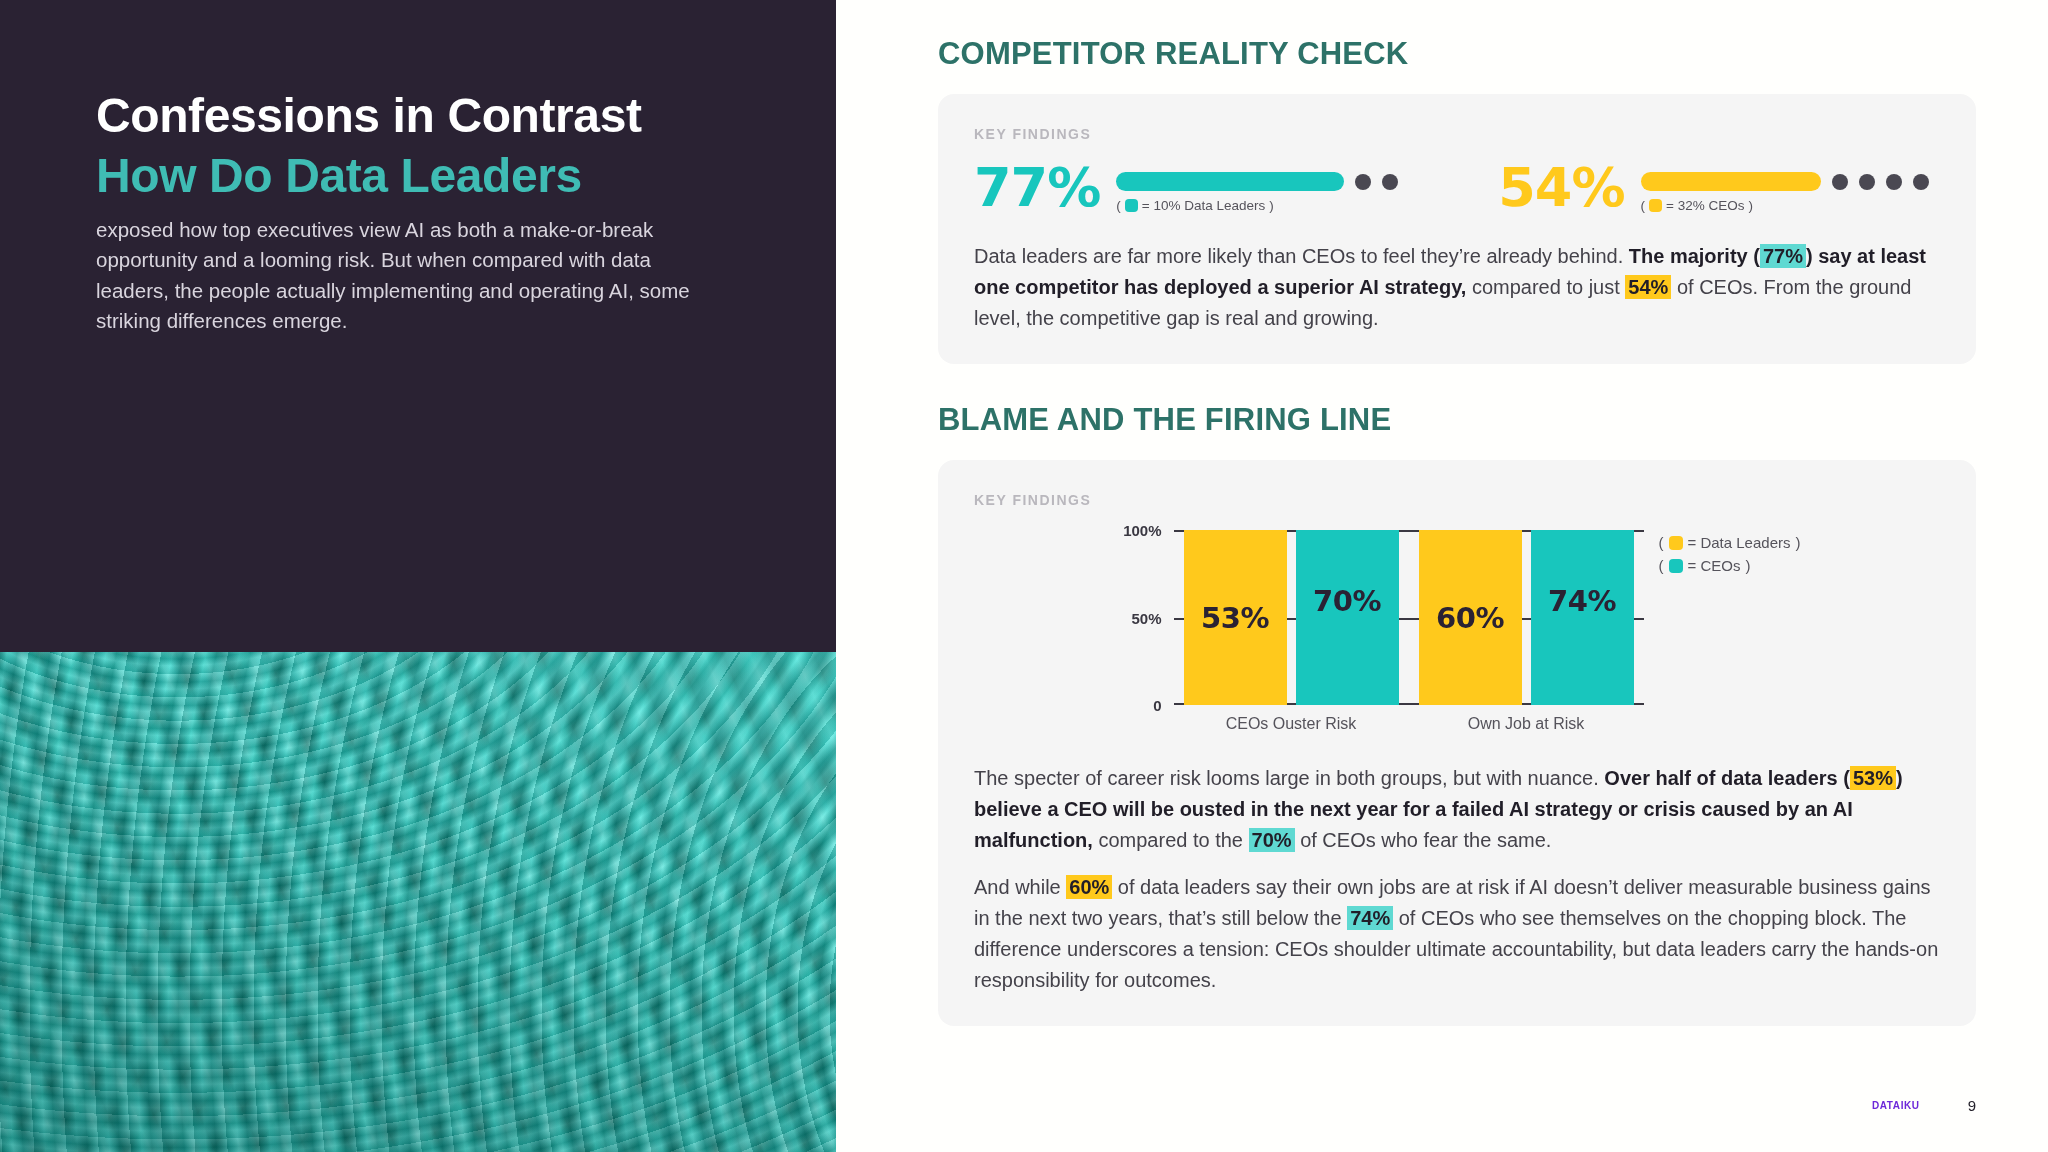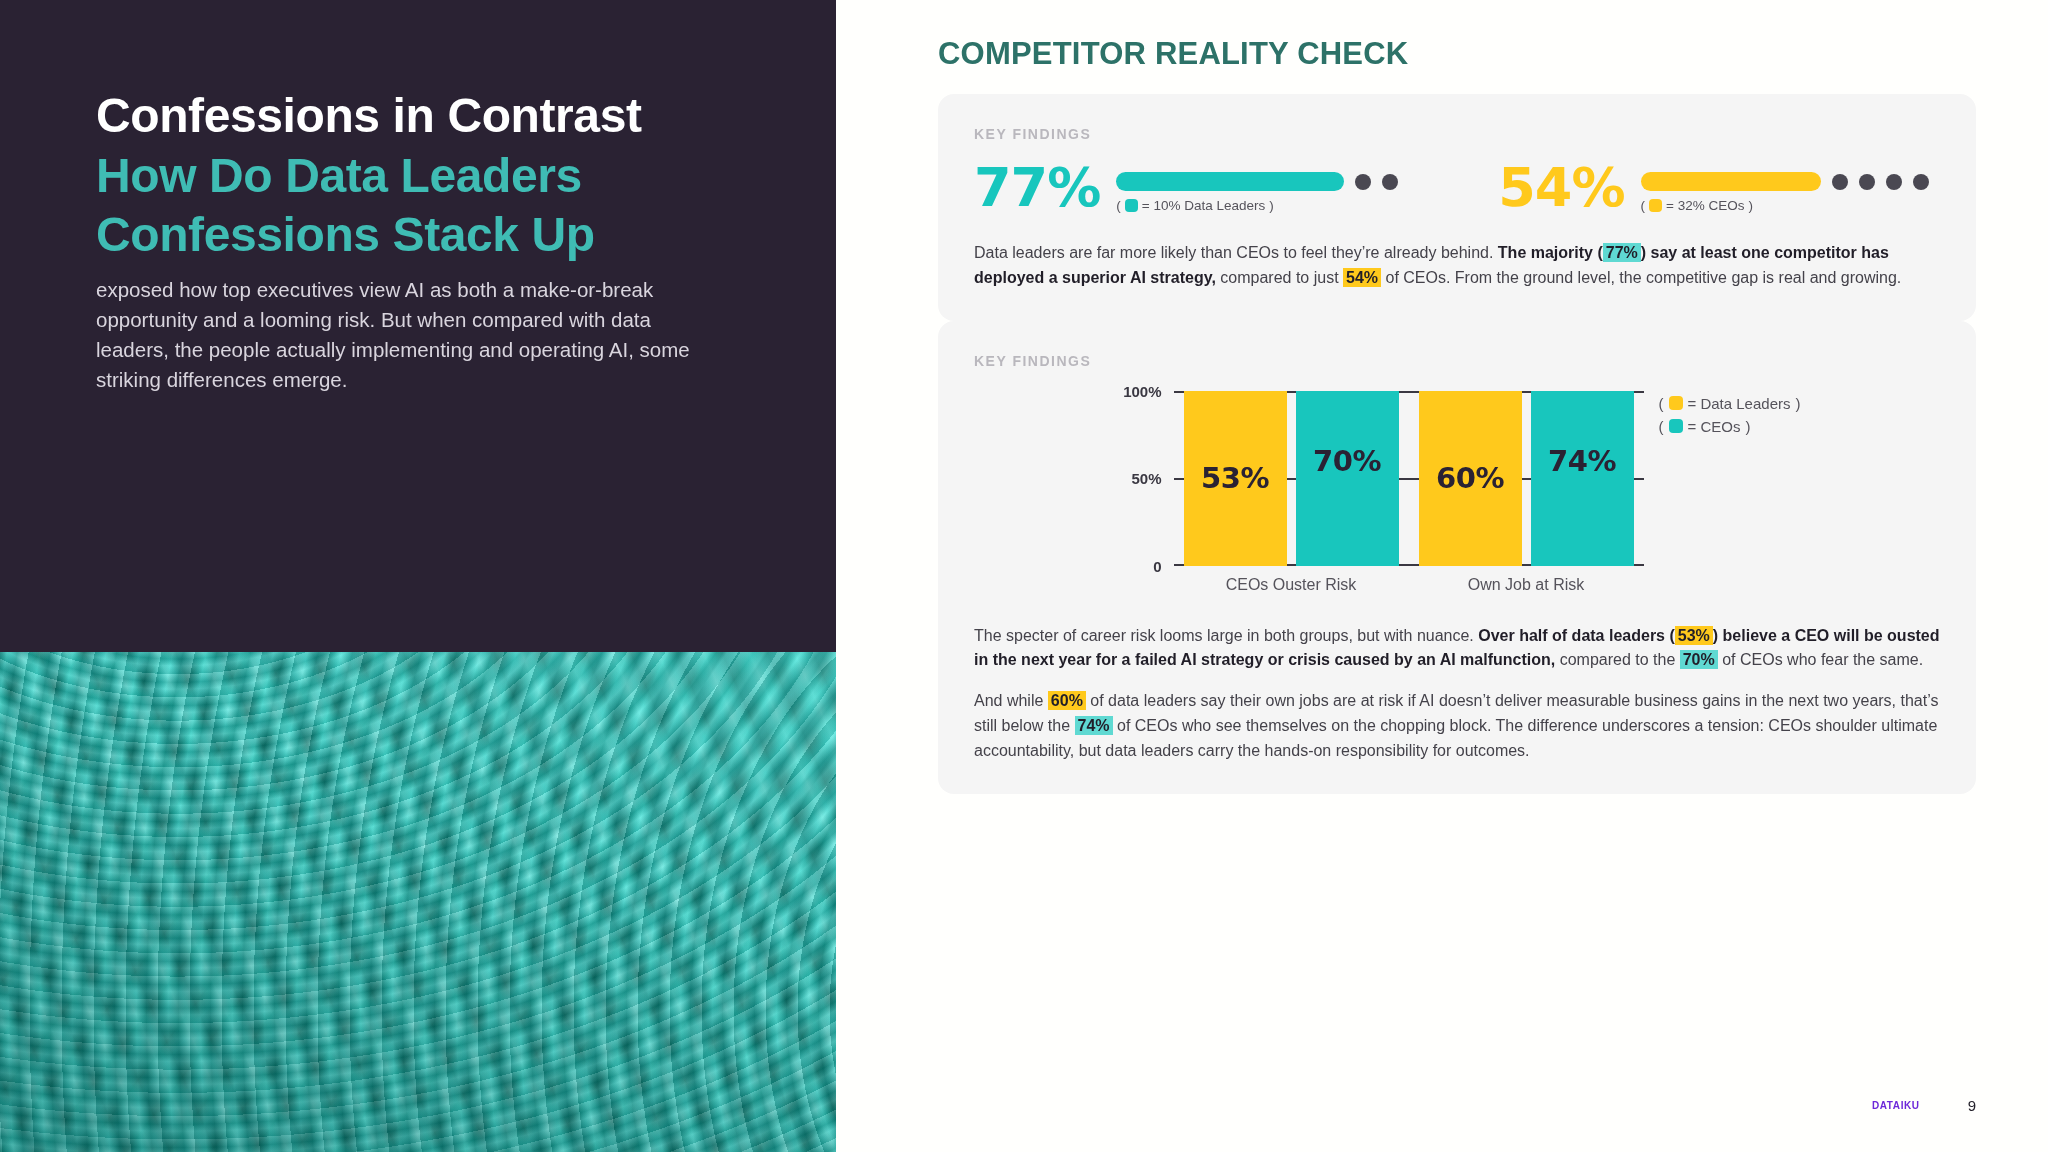--- a/index.html
+++ b/index.html
@@ -109,21 +109,21 @@
   .legend-inline {
     margin-top:7px; font-size:13.5px; color:#55535B;
     display:flex; align-items:center; gap:4px; font-weight:300;
   }
   .swatch-sm { width:13px; height:13px; border-radius:4px; display:inline-block; }
   .swatch-sm.teal { background:#18C6BD; }
   .swatch-sm.yellow { background:#FFC91C; }
 
   
   .para {
-    font-size:16px; line-height:1.55; color:#44424A; font-weight:300;
+    font-size:20px; line-height:1.55; color:#44424A; font-weight:300;
   }
   .para + .para { margin-top:16px; }
   .para b { font-weight:bold; color:#211E28; }
   .hl-teal { background:#5FD9D2; font-weight:bold; color:#211E28; padding:1px 3px; }
   .hl-yellow { background:#FFC91C; font-weight:bold; color:#211E28; padding:1px 3px; }
 
   
   .chart-wrap { display:flex; align-items:flex-start; justify-content:center; gap:15px; }
   .chart {
     position:relative; width:470px; height:175px;
@@ -173,21 +173,20 @@
   .brand { font-size:10px; font-weight:bold; color:#6d28d9; letter-spacing:0.6px; }
   .page-no { font-size:15px; color:#211E28; }
 </style>
 </head>
 <body>
 
 <div id="left-panel">
   <div id="left-content">
     <h1 class="title-main">Confessions in Contrast</h1>
     <h2 class="title-sub">How Do Data Leaders</h2>
-    <h2 class="title-sub">Confessions Stack Up</h2>
 
     <p class="left-body">exposed how top executives view AI as both a make-or-break opportunity and a looming risk. But when compared with data leaders, the people actually implementing and operating AI, some striking differences emerge.</p>
   </div>
 
   <div id="deco">
     <div class="ridge-layer r1"></div>
     <div class="ridge-layer r2"></div>
     <div class="ridge-layer r3"></div>
     <div class="ridge-layer r4"></div>
     <div class="shade"></div>
@@ -237,20 +236,21 @@
             <span>)</span>
           </div>
         </div>
       </div>
 
     </div>
 
     <p class="para"><span>Data leaders are far more likely than CEOs to feel they’re already behind. </span><b><span>The majority (</span><span class="hl-teal">77%</span><span>) say at least one competitor has deployed a superior AI strategy,</span></b><span> compared to just </span><span class="hl-yellow">54%</span><span> of CEOs. From the ground level, the competitive gap is real and growing.</span></p>
   </div>
 
+  <h3 class="section-heading" style="margin-top:38px;">BLAME AND THE FIRING LINE</h3>
 
   <div class="card">
     <div class="key-findings">KEY FINDINGS</div>
 
     <div class="chart-wrap">
       <div>
         <div class="chart">
 
           <div class="gridline" style="top:0;"></div>
           <div class="y-label" style="top:0;">100%</div>

